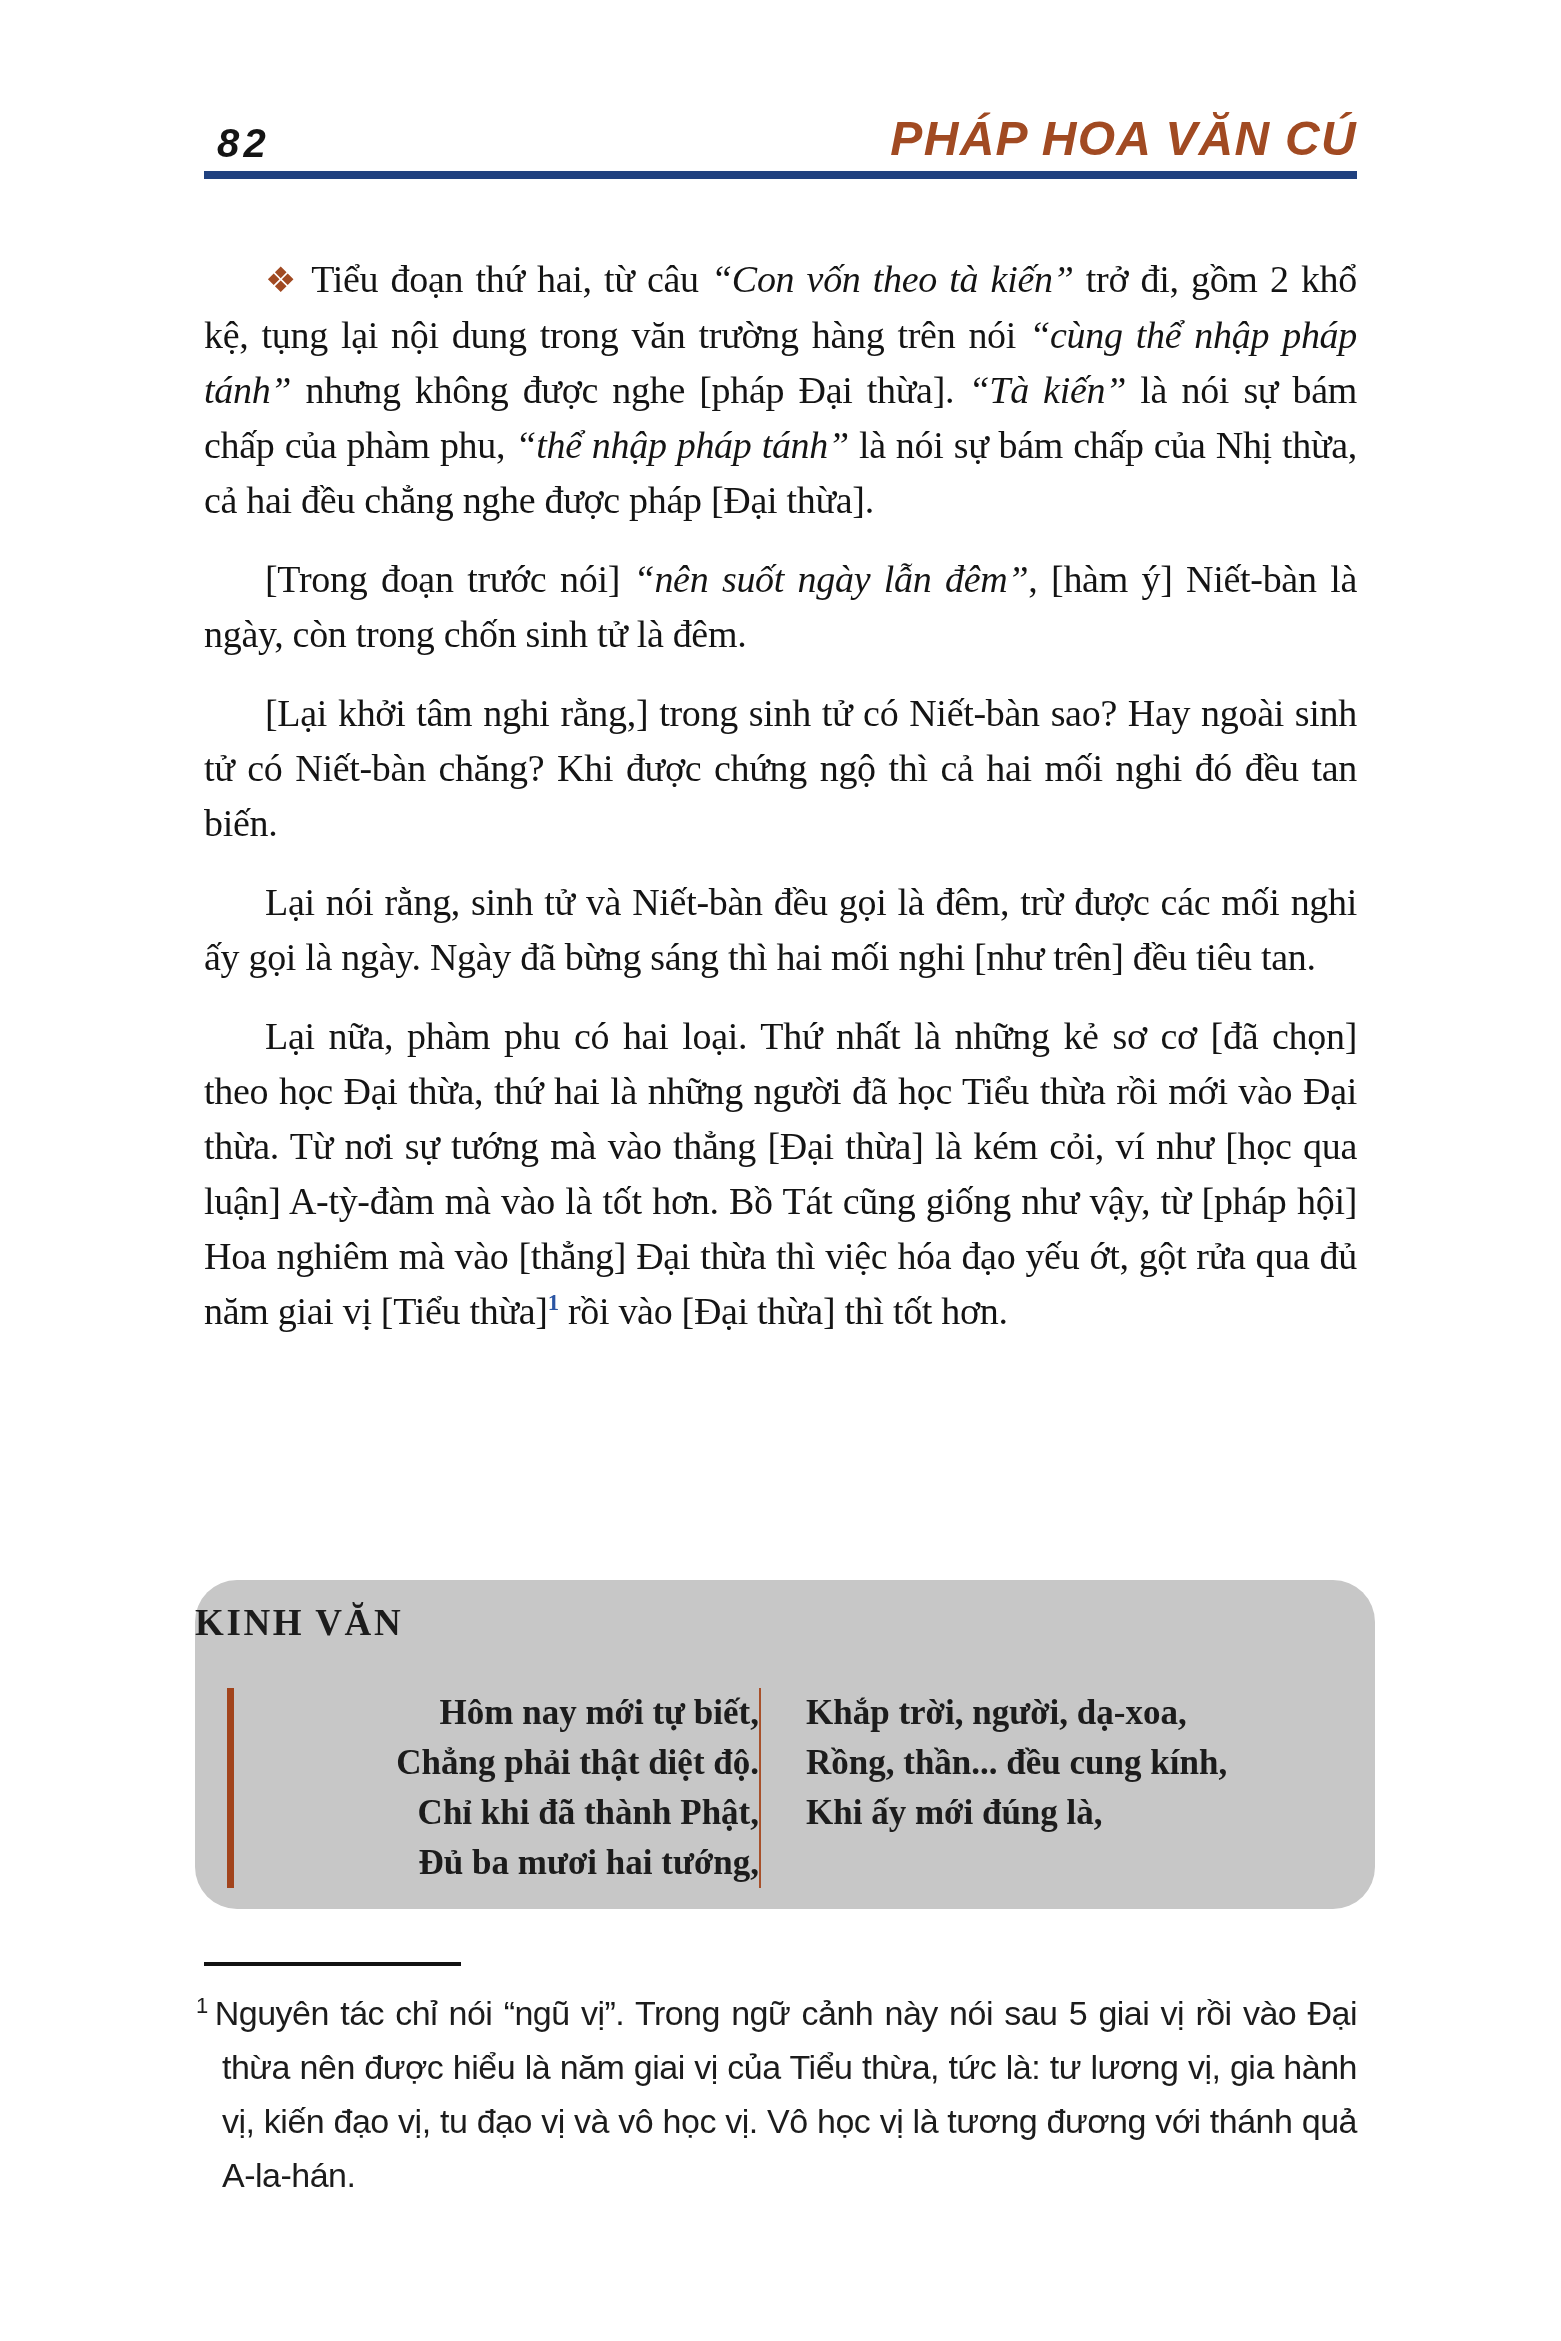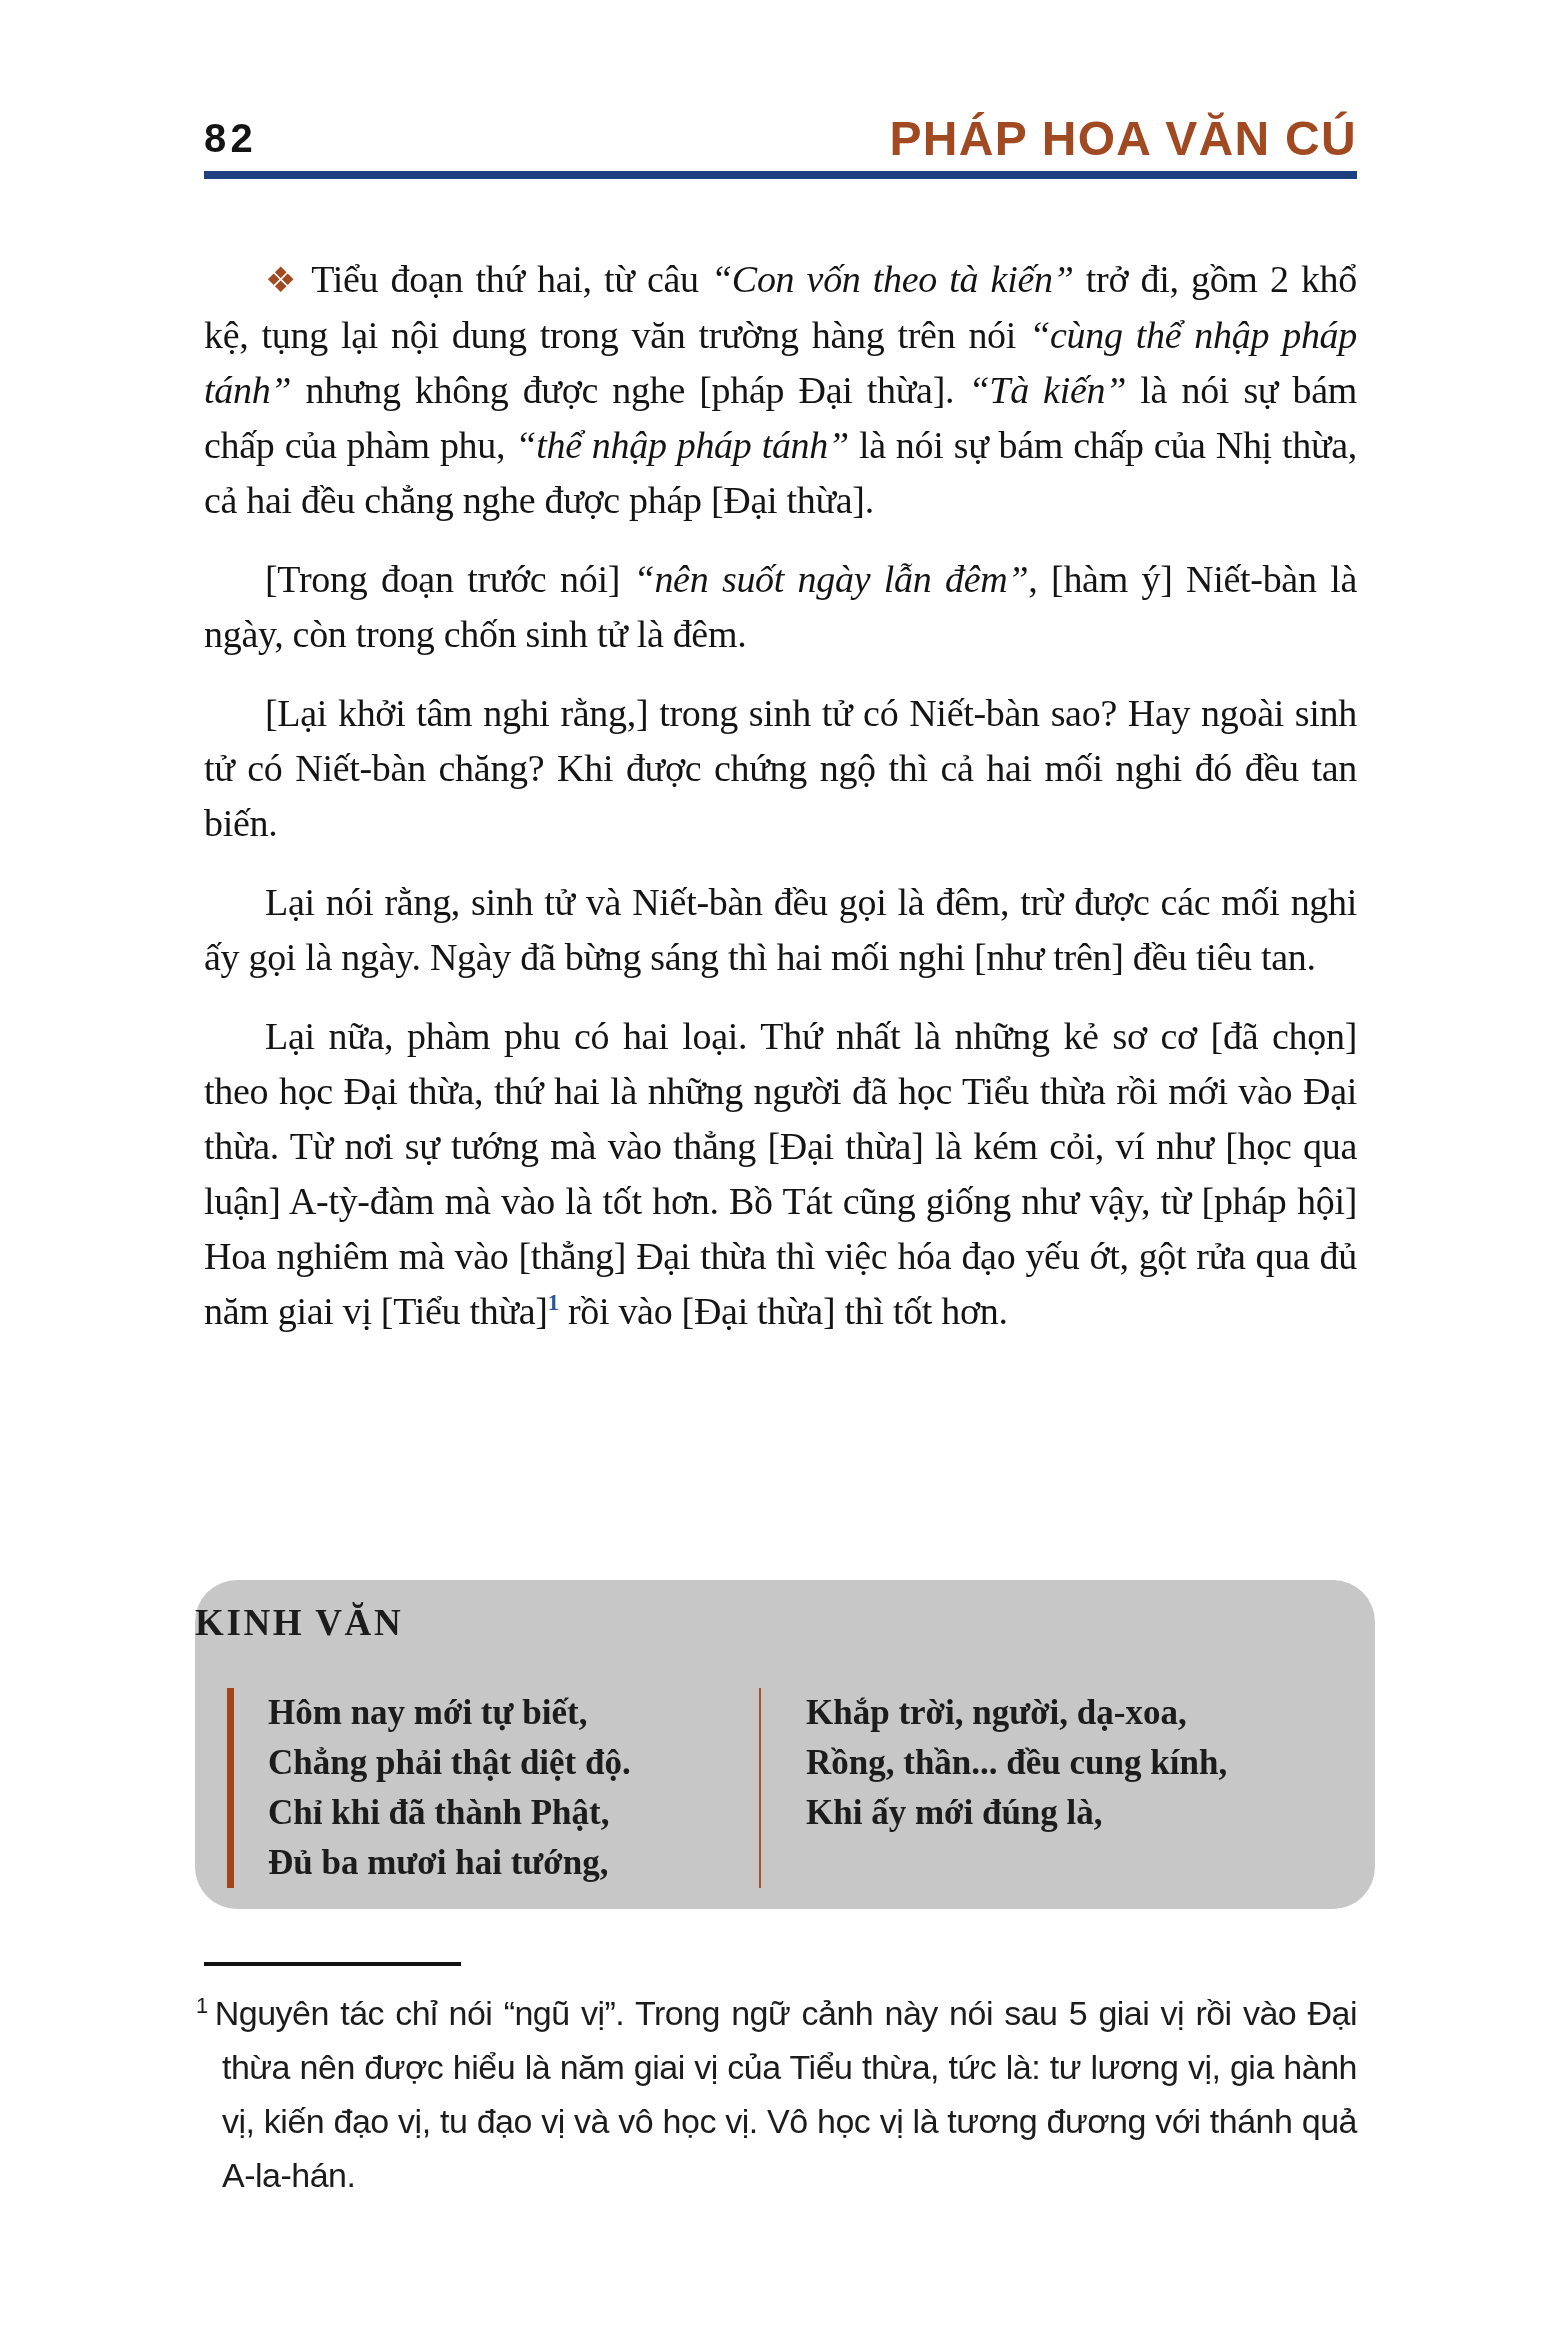--- a/index.html
+++ b/index.html
@@ -10,26 +10,27 @@
     height: 2342px;
     background: #ffffff;
     color: #141414;
     font-family: "Liberation Serif", serif;
     overflow: hidden;
   }
 
   
   .header {
     position: absolute;
-    left: 204px; right: 204px; top: 111px;
+    left: 217px; right: 204px; top: 111px;
     display: flex;
     justify-content: space-between;
-    align-items: center;
+    align-items: flex-end;
     font-family: "Liberation Sans", sans-serif;
     font-weight: bold;
+    font-style: italic;
   }
   .page-number {
     font-size: 40px;
     letter-spacing: 4.3px;
     color: #141414;
   }
   .running-title {
     font-size: 48px;
     letter-spacing: 1.3px;
     color: #a14a22;
@@ -94,20 +95,21 @@
   .verse-col {
     font-weight: bold;
     font-size: 35px;
     line-height: 50px;
     color: #1c1c1c;
   }
   .verse-col.left {
     width: 532px;
     border-left: 7.8px solid #a2441c;
     padding-left: 34px;
+    text-align: right;
   }
   .verse-col.right {
     flex: 1;
     border-left: 2.6px solid #a8502a;
     padding-left: 45px;
   }
 
   
   .footnote-rule {
     position: absolute;

